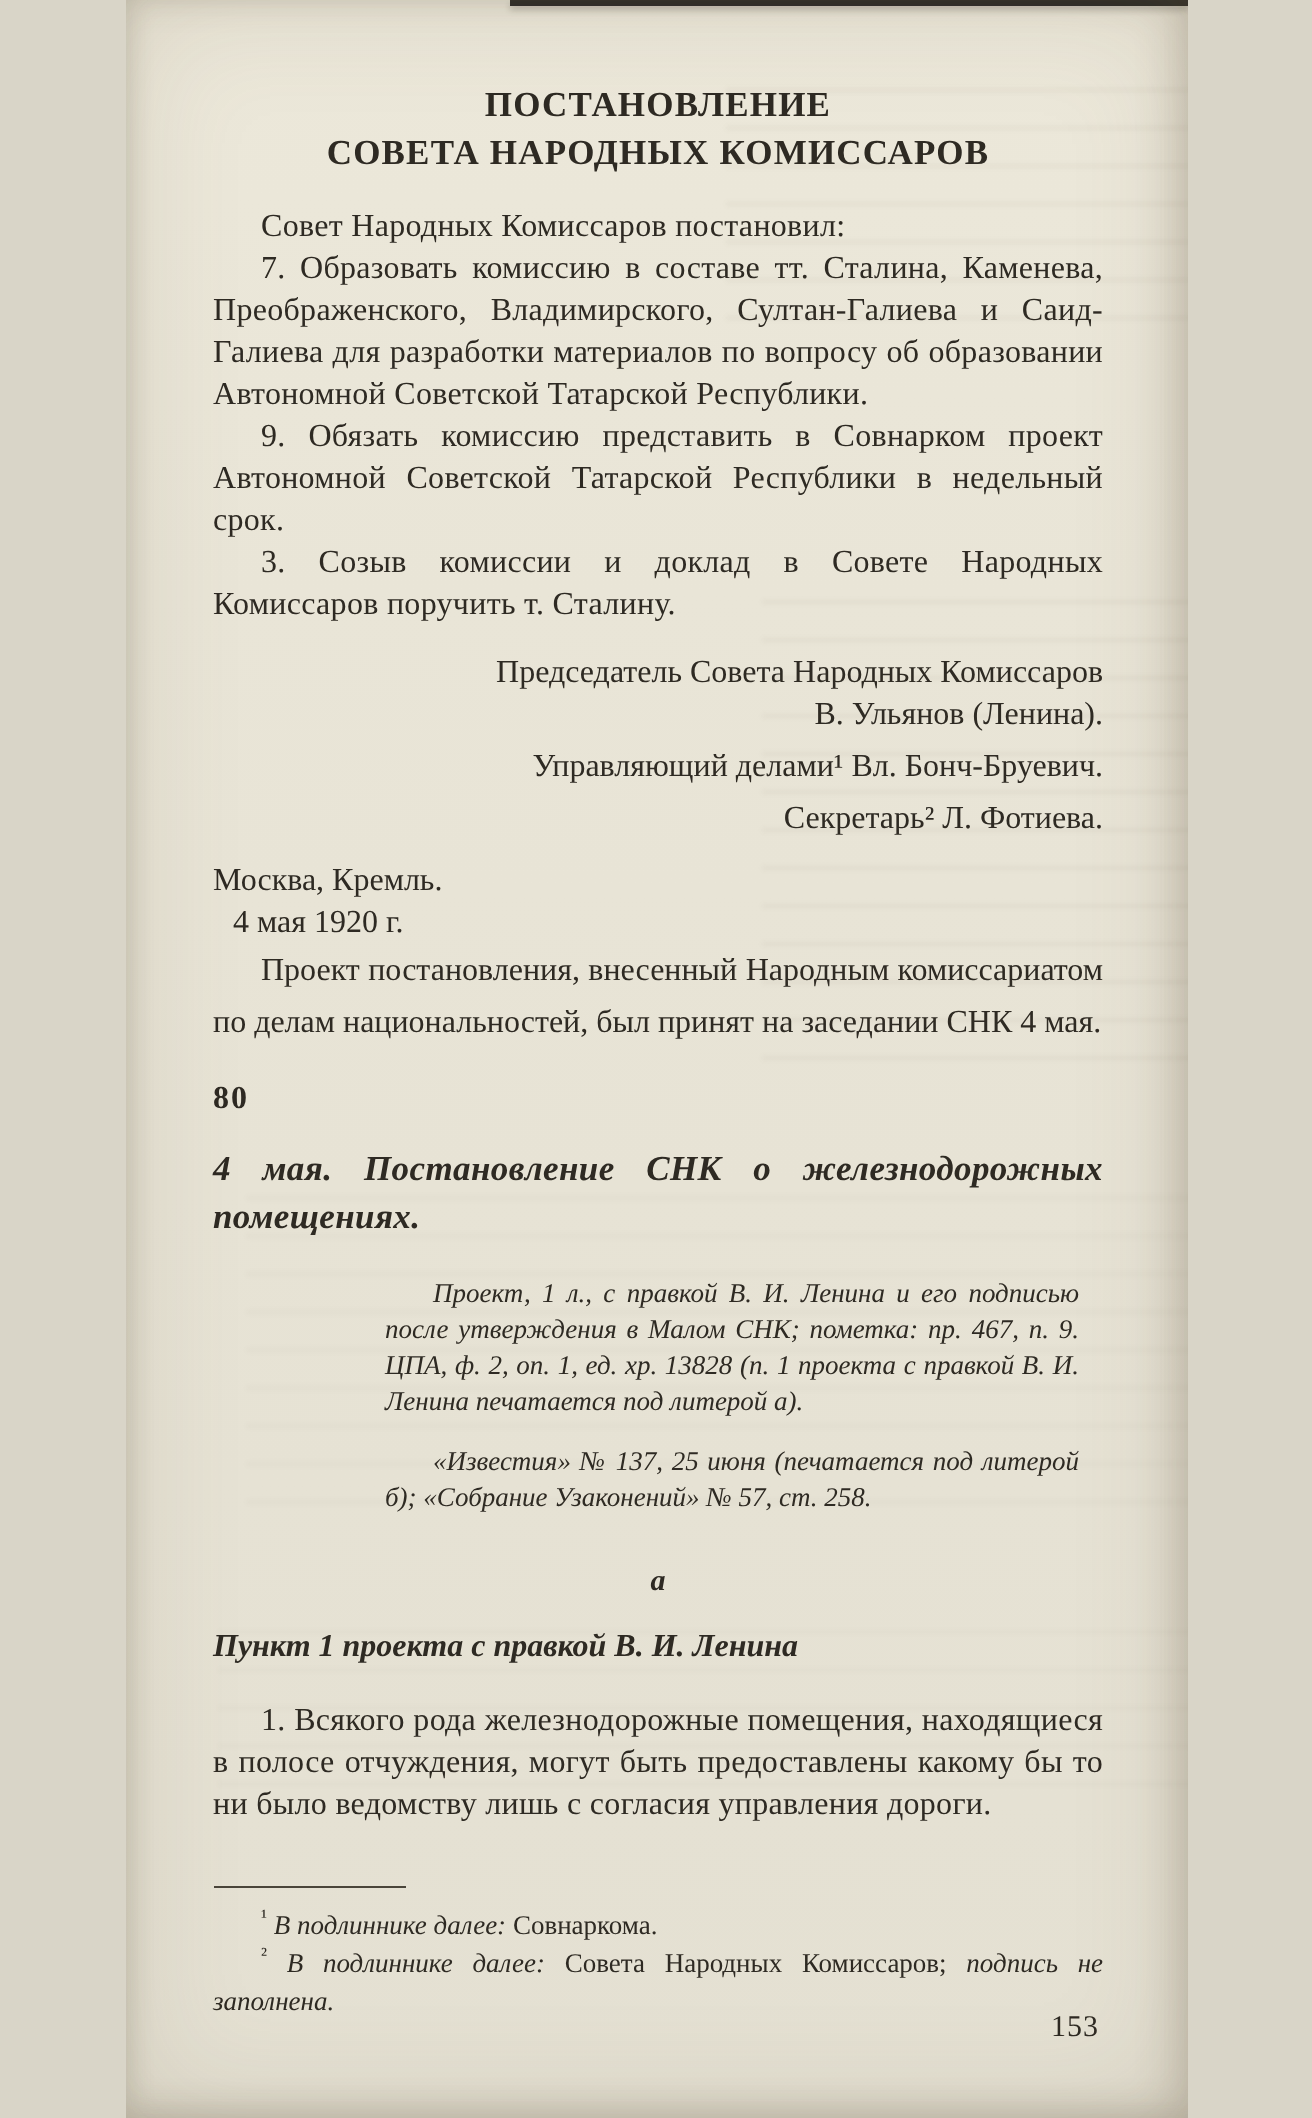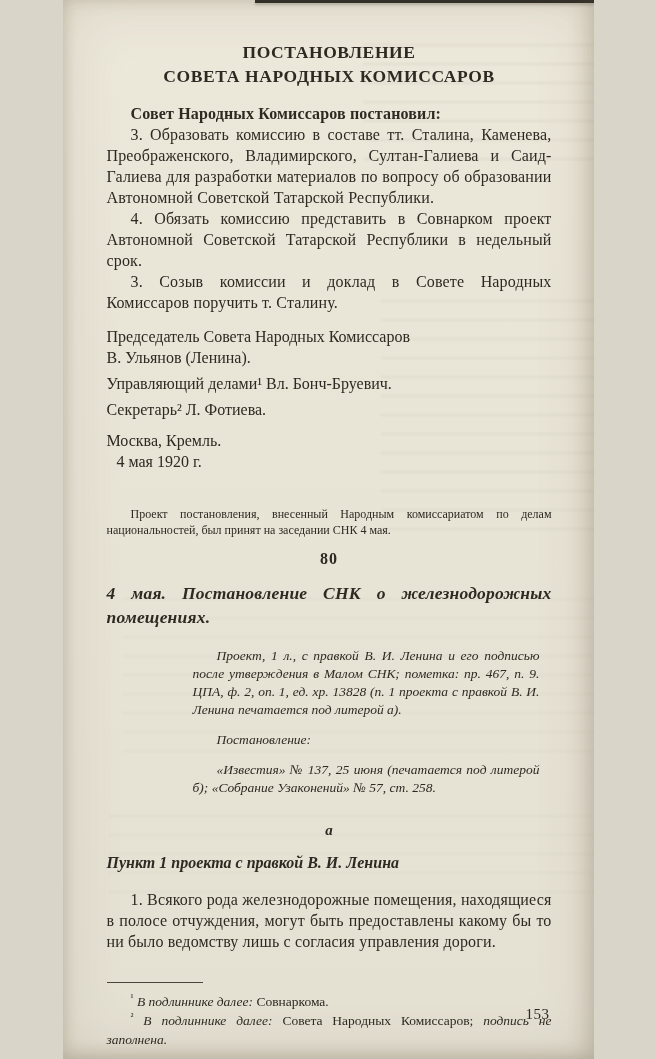--- a/index.html
+++ b/index.html
@@ -36,33 +36,33 @@
     background: repeating-linear-gradient(180deg,
       rgba(110,100,78,0.13) 0 2px, rgba(110,100,78,0.0) 2px 19px);
   }
   .g1 { left: 300px; top: 44px;  width: 330px; height: 128px; opacity: .55; }
   .g2 { left: 318px; top: 300px; width: 322px; height: 230px; opacity: .5; }
   .g3 { left: 60px;  top: 598px; width: 578px; height: 158px; opacity: .35; }
   .g4 { left: 46px;  top: 815px; width: 588px; height: 80px;  opacity: .3; }
 
   .title { text-align: center; font-weight: bold; font-size: 17.5px; line-height: 24px; letter-spacing: 0.6px; margin-top: 6px; }
   .body-p { margin: 0; font-size: 16px; line-height: 21px; text-align: justify; text-indent: 24px; letter-spacing: 0.15px; }
-  .first-body { margin-top: 15px; font-weight: bold; }
+  .first-body { margin-top: 15px; }
 
-  .sigs { margin-top: 13px; text-align: left; font-size: 16px; line-height: 21px; }
+  .sigs { margin-top: 13px; text-align: right; font-size: 16px; line-height: 21px; }
   .sigs p { margin: 0; }
   .sig-gap { margin-top: 5px !important; }
 
   .place-block { margin-top: 10px; font-size: 16px; line-height: 21px; }
   .place-block p { margin: 0; }
   .date-line { padding-left: 10px; }
 
-  .note { margin-top: 34px; font-size: 12px; line-height: 16px; text-align: justify; text-indent: 24px; }
+  .note { margin-top: 1px; font-size: 16px; line-height: 26px; text-align: justify; text-indent: 24px; }
 
-  .sec-number { text-align: center; font-weight: bold; font-size: 16px; letter-spacing: 1px; }
+  .sec-number { text-align: left; font-weight: bold; font-size: 16px; letter-spacing: 1px; }
   .sec-heading { margin-top: 13px; font-weight: bold; font-style: italic; font-size: 17.5px; line-height: 24px; text-align: justify; letter-spacing: 0.2px; }
 
   .source { margin: 9px 0 0 74px; font-style: italic; font-size: 13.5px; line-height: 18px; text-align: justify; }
   .source p { margin: 12px; text-indent: 24px; }
 
   .letter-a { margin-top: 25px; text-align: center; font-weight: bold; font-style: italic; font-size: 15px; }
   .sub-heading { margin-top: 15px; text-align: left; font-weight: bold; font-style: italic; font-size: 16px; }
   .sec-body { margin-top: 17px; }
 
   .footnotes { margin-top: 30px; font-size: 13.5px; line-height: 19px; }
@@ -83,22 +83,22 @@
   <div class="ghost g2"></div>
   <div class="ghost g3"></div>
   <div class="ghost g4"></div>
 
   <div class="title">
     <div>ПОСТАНОВЛЕНИЕ</div>
     <div>СОВЕТА НАРОДНЫХ КОМИССАРОВ</div>
   </div>
 
   <p class="body-p first-body">Совет Народных Комиссаров постановил:</p>
-  <p class="body-p">3. Образовать комиссию в составе тт. Сталина, Каменева, Преображенского, Владимирского, Султан-Галиева и Саид-Галиева для разработки материалов по вопросу об образовании Автономной Советской Татарской Республики.</p>
-  <p class="body-p">4. Обязать комиссию представить в Совнарком проект Автономной Советской Татарской Республики в недельный срок.</p>
+  <p class="body-p">7. Образовать комиссию в составе тт. Сталина, Каменева, Преображенского, Владимирского, Султан-Галиева и Саид-Галиева для разработки материалов по вопросу об образовании Автономной Советской Татарской Республики.</p>
+  <p class="body-p">9. Обязать комиссию представить в Совнарком проект Автономной Советской Татарской Республики в недельный срок.</p>
   <p class="body-p">3. Созыв комиссии и доклад в Совете Народных Комиссаров поручить т. Сталину.</p>
 
   <div class="sigs">
     <p>Председатель Совета Народных Комиссаров</p>
     <p>В. Ульянов (Ленина).</p>
     <p class="sig-gap">Управляющий делами¹ Вл. Бонч-Бруевич.</p>
     <p class="sig-gap">Секретарь² Л. Фотиева.</p>
   </div>
 
   <div class="place-block">
@@ -107,21 +107,20 @@
   </div>
 
   <p class="note">Проект постановления, внесенный Народным комиссариатом по делам национальностей, был принят на заседании СНК 4 мая.</p>
 
   <div class="sec-number">80</div>
 
   <p class="sec-heading">4 мая. Постановление СНК о железнодорожных помещениях.</p>
 
   <div class="source">
     <p>Проект, 1 л., с правкой В. И. Ленина и его подписью после утверждения в Малом СНК; пометка: пр. 467, п. 9. ЦПА, ф. 2, оп. 1, ед. хр. 13828 (п. 1 проекта с правкой В. И. Ленина печатается под литерой а).</p>
-    <p>Постановление:</p>
     <p>«Известия» № 137, 25 июня (печатается под литерой б); «Собрание Узаконений» № 57, ст. 258.</p>
   </div>
 
   <div class="letter-a">а</div>
 
   <div class="sub-heading">Пункт 1 проекта с правкой В. И. Ленина</div>
 
   <p class="body-p sec-body">1. Всякого рода железнодорожные помещения, находящиеся в полосе отчуждения, могут быть предоставлены какому бы то ни было ведомству лишь с согласия управления дороги.</p>
 
   <div class="footnotes">

